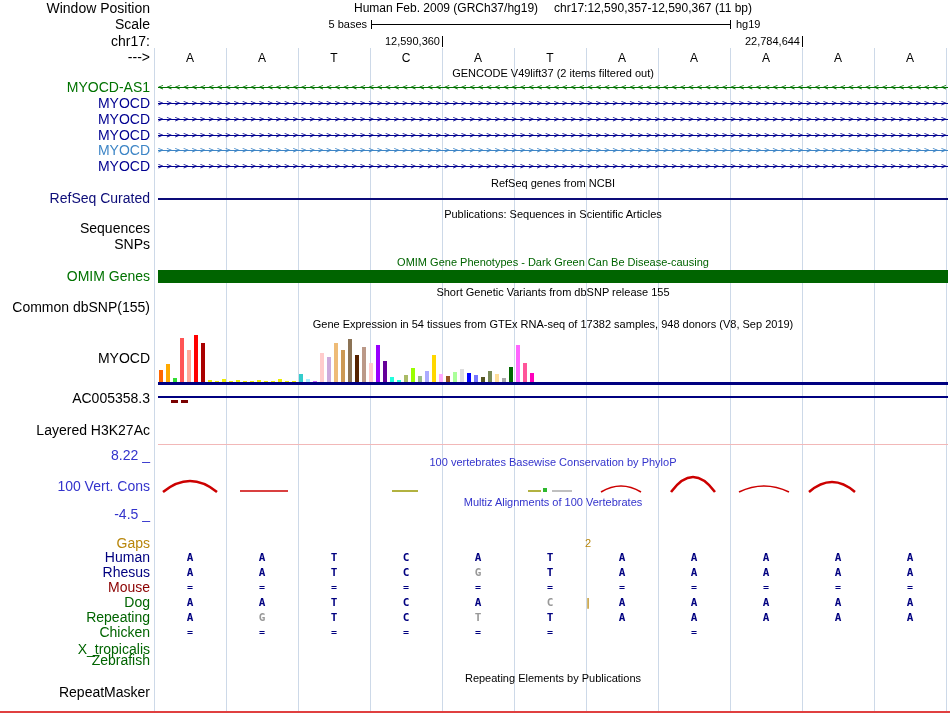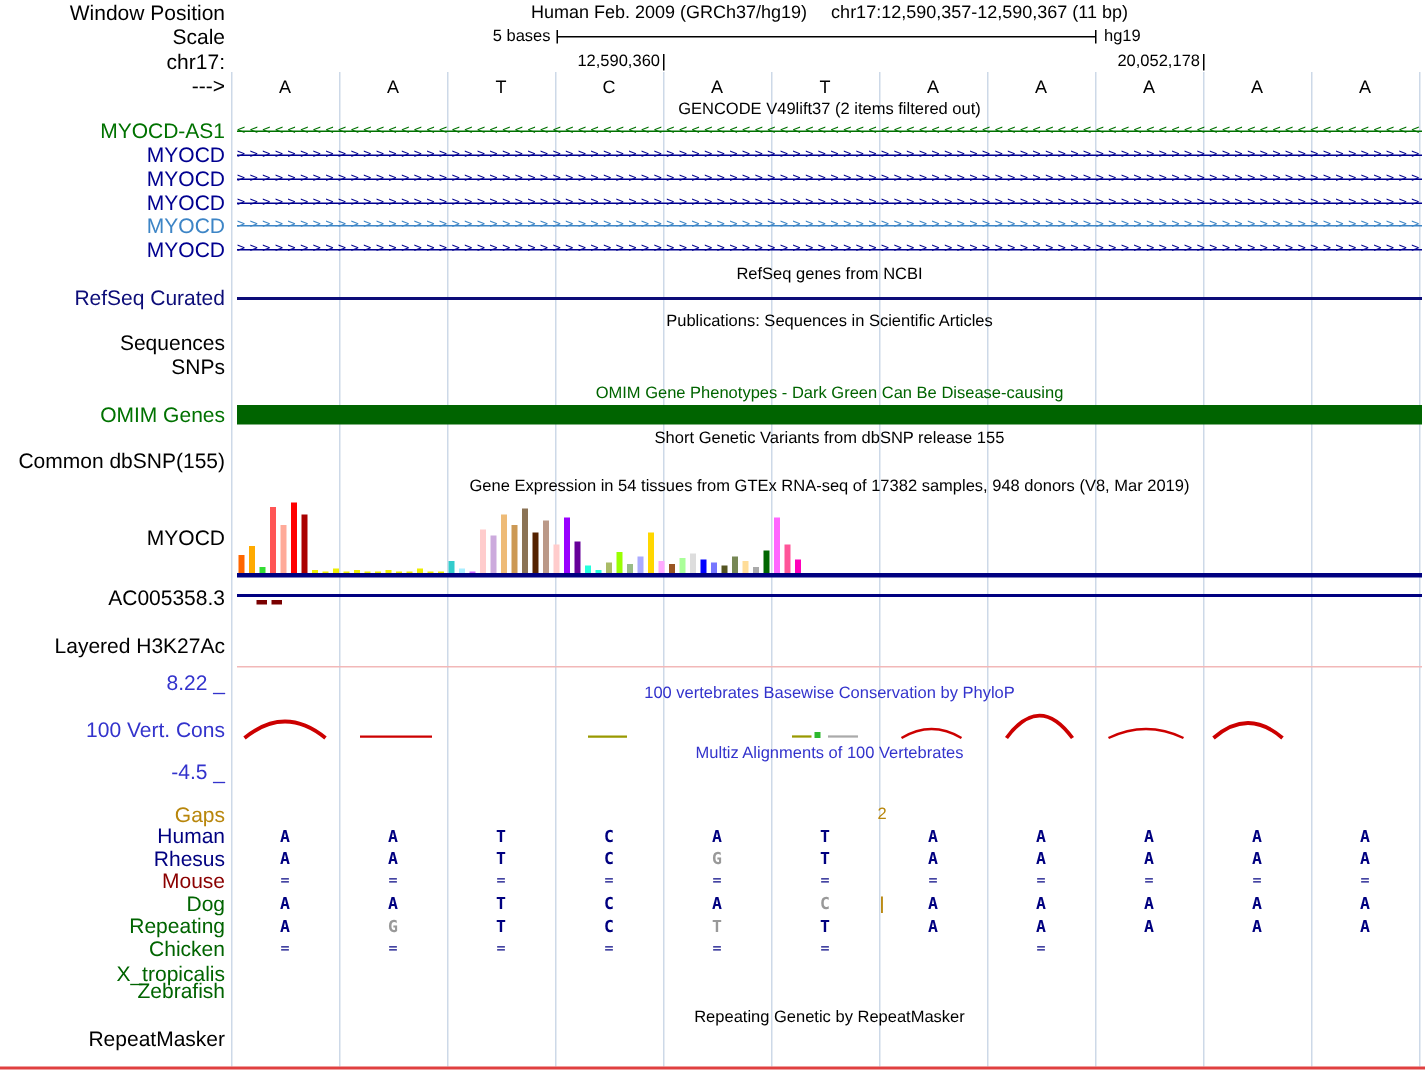--- a/index.html
+++ b/index.html
@@ -42,21 +42,21 @@
   <div class="row-label" style="top:18px">Scale</div>
   <div style="position:absolute;top:18px;left:267px;width:100px;height:13px;line-height:13px;text-align:right;font-size:11px">5 bases</div>
   <div style="position:absolute;left:371px;top:20px;width:358px;height:9px;border-left:1px solid #000;border-right:1px solid #000">
     <div style="position:absolute;top:4px;left:0;right:0;height:1px;background:#000"></div>
   </div>
   <div style="position:absolute;top:18px;left:736px;height:13px;line-height:13px;font-size:11px">hg19</div>
 
   <div class="row-label" style="top:35px">chr17:</div>
   <div style="position:absolute;top:35px;left:342px;width:98px;height:13px;line-height:13px;text-align:right;font-size:11px">12,590,360</div>
   <div class="vtick" style="left:442px;top:36px;height:11px"></div>
-  <div style="position:absolute;top:35px;left:702px;width:98px;height:13px;line-height:13px;text-align:right;font-size:11px">20,052,178</div>
+  <div style="position:absolute;top:35px;left:702px;width:98px;height:13px;line-height:13px;text-align:right;font-size:11px">22,784,644</div>
   <div class="vtick" style="left:802px;top:36px;height:11px"></div>
 
   <div class="row-label" style="top:51px">---&gt;</div>
   <div id="base-letters" style="position:absolute;top:51px;left:0;width:100%;height:14px">
       <span class="base-letter" style="left: 190px;">A</span>
       <span class="base-letter" style="left: 262px;">A</span>
       <span class="base-letter" style="left: 334px;">T</span>
       <span class="base-letter" style="left: 406px;">C</span>
       <span class="base-letter" style="left: 478px;">A</span>
       <span class="base-letter" style="left: 550px;">T</span>
@@ -109,21 +109,21 @@
   <div class="row-label" style="top:222px">Sequences</div>
   <div class="row-label" style="top:238px">SNPs</div>
 
   <div class="center-title" style="top: 256px; color: rgb(0, 100, 0);">OMIM Gene Phenotypes - Dark Green Can Be Disease-causing</div>
   <div class="row-label" style="top: 270px; color: rgb(0, 114, 0);">OMIM Genes</div>
   <div style="position: absolute; left: 158px; top: 270px; width: 790px; height: 13px; background: rgb(0, 100, 0);"></div>
 
   <div class="center-title" style="top:286px">Short Genetic Variants from dbSNP release 155</div>
   <div class="row-label" style="top:301px">Common dbSNP(155)</div>
 
-  <div class="center-title" style="top:318px">Gene Expression in 54 tissues from GTEx RNA-seq of 17382 samples, 948 donors (V8, Mar 2019)</div>
+  <div class="center-title" style="top:318px">Gene Expression in 54 tissues from GTEx RNA-seq of 17382 samples, 948 donors (V8, Sep 2019)</div>
   <div class="row-label" style="top:352px">MYOCD</div>
   <div id="gtex-bars" style="position:absolute;left:159px;top:330px;width:380px;height:53px">
       <div class="gtex-bar" style="left: 0px; height: 13px; background: rgb(255, 102, 0);"></div>
       <div class="gtex-bar" style="left: 7px; height: 19px; background: rgb(255, 170, 0);"></div>
       <div class="gtex-bar" style="left: 14px; height: 5px; background: rgb(51, 221, 51);"></div>
       <div class="gtex-bar" style="left: 21px; height: 45px; background: rgb(255, 85, 85);"></div>
       <div class="gtex-bar" style="left: 28px; height: 33px; background: rgb(255, 170, 153);"></div>
       <div class="gtex-bar" style="left: 35px; height: 48px; background: rgb(255, 0, 0);"></div>
       <div class="gtex-bar" style="left: 42px; height: 40px; background: rgb(170, 0, 0);"></div>
       <div class="gtex-bar" style="left: 49px; height: 3px; background: rgb(238, 238, 0);"></div>
@@ -284,17 +284,17 @@
         <span class="aln-cell aln-eq" style="left: 320px; color: rgb(0, 0, 128);">=</span>
         <span class="aln-cell aln-eq" style="left: 392px; color: rgb(0, 0, 128);">=</span>
         <span class="aln-cell aln-eq" style="left: 536px; color: rgb(0, 0, 128);">=</span>
       </div>
       <div class="row-label" style="top: 643px; color: rgb(0, 100, 0);">X_tropicalis</div>
       <div class="aln-row" style="top: 640px;"></div>
       <div class="row-label" style="top: 654px; color: rgb(0, 100, 0);">Zebrafish</div>
       <div class="aln-row" style="top: 654px;"></div>
     </div>
 
-  <div class="center-title" style="top:672px">Repeating Genetic by RepeatMasker</div>
+  <div class="center-title" style="top:672px">Repeating Elements by Publications</div>
   <div class="row-label" style="top:686px">RepeatMasker</div>
 
   <div style="position: absolute; left: 0px; top: 711px; width: 950px; height: 2px; background: rgb(224, 64, 64);"></div>
 </div>
 
 </body></html>

